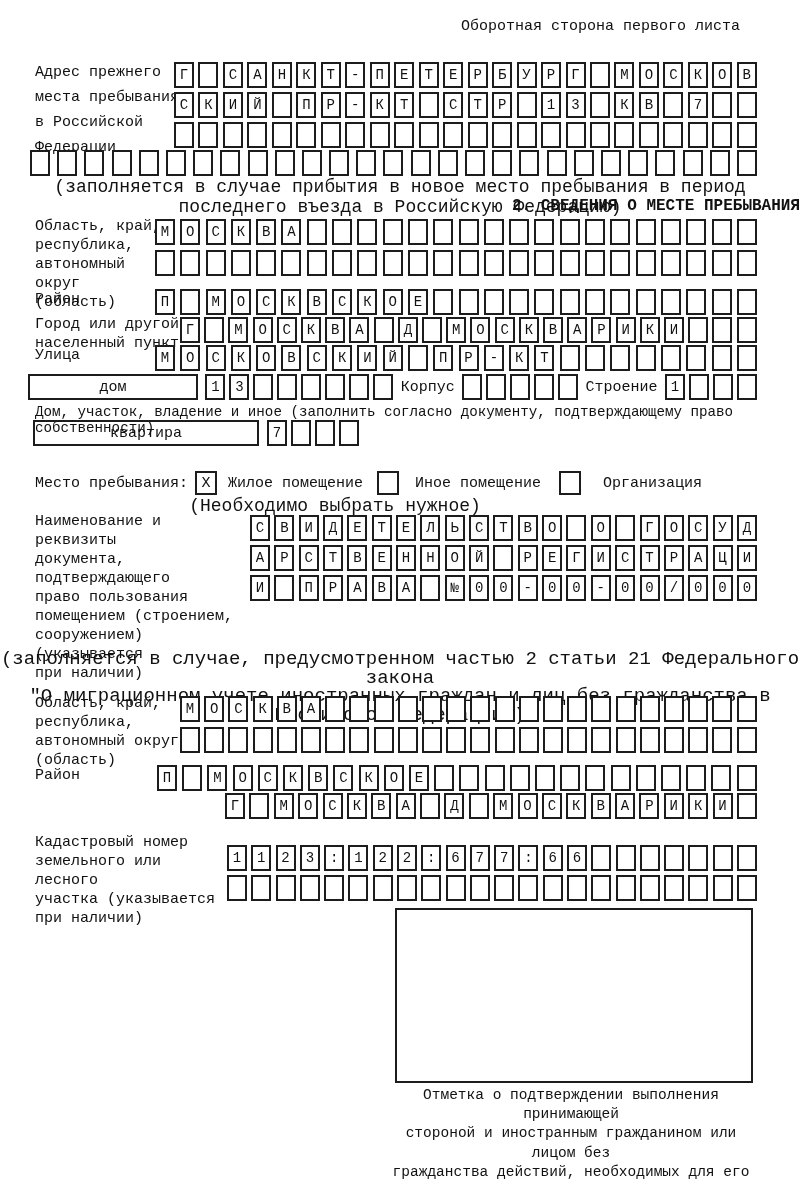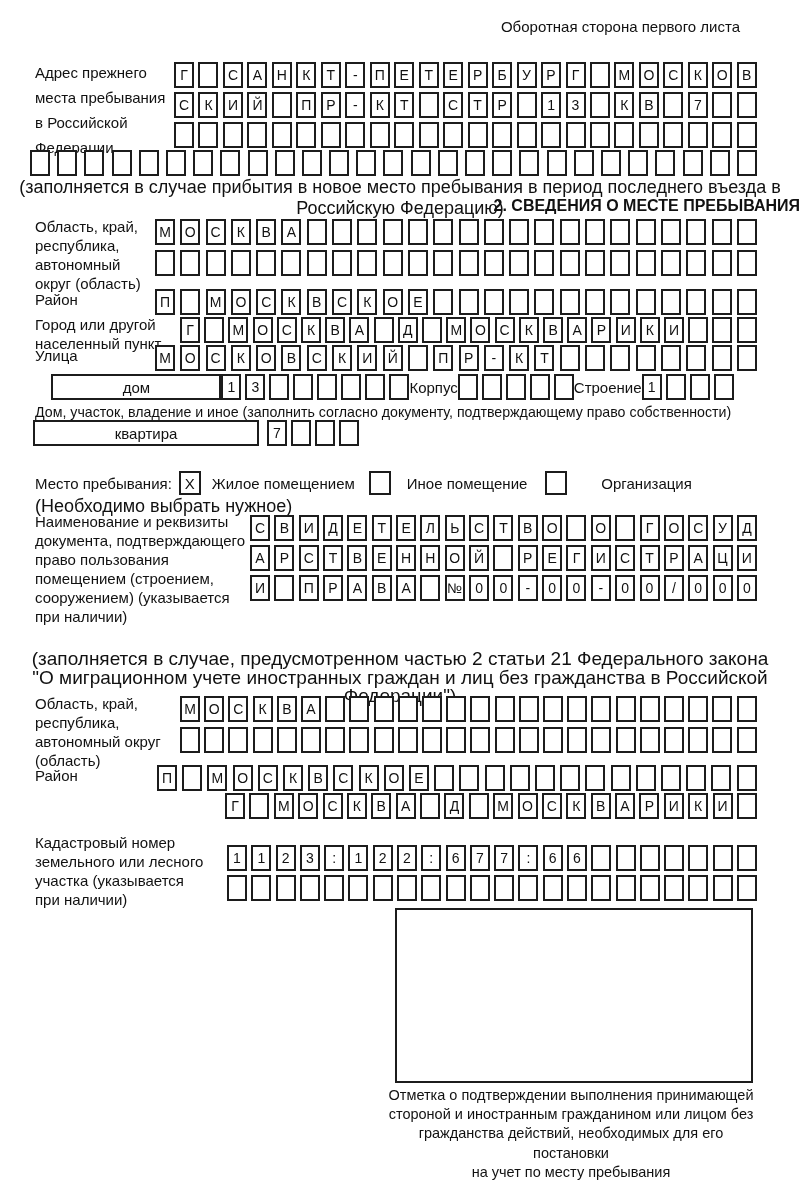--- a/index.html
+++ b/index.html
@@ -1,19 +1,19 @@
 <!DOCTYPE html>
 <html><head>
 <meta charset="utf-8">
 <style>
   html,body { margin:0; padding:0; background:#ffffff; }
   .page {
     position:relative; width:800px; height:1180px; margin:0 auto;
     background:#ffffff; color:#111;
-    font-family:Liberation Sans, sans-serif;
+    font-family:Liberation Mono, monospace;
     font-size:15px; overflow:hidden;
   }
   .abs { position:absolute; }
   .lbl { white-space:pre-line; line-height:19px; }
   .lbl-big { white-space:pre-line; line-height:25px; }
   .cells { position:absolute; display:flex; justify-content:space-between; }
   .cellgroup { display:flex; gap:4px; }
   .cell {
     width:20px; height:26px; box-sizing:border-box;
     border:2px solid #1c1c1c; background:#fff;
@@ -293,21 +293,21 @@
       <div class="cell"></div>
       <div class="cell"></div>
       <div class="cell"></div>
       <div class="cell"></div>
       <div class="cell"></div>
       <div class="cell"></div>
       <div class="cell"></div>
       <div class="cell"></div>
     </div>
 
-  <div class="abs flexrow" style="left:28px;top:374px;width:729px;justify-content:center">
+  <div class="abs flexrow" style="left:28px;top:374px;width:729px;justify-content:space-between">
     <div class="widebox" style="width:170px">дом</div>
     <div class="cellgroup">
         <div class="cell">1</div>
         <div class="cell">3</div>
         <div class="cell"></div>
         <div class="cell"></div>
         <div class="cell"></div>
         <div class="cell"></div>
         <div class="cell"></div>
         <div class="cell"></div>
@@ -336,27 +336,27 @@
         <div class="cell">7</div>
         <div class="cell"></div>
         <div class="cell"></div>
         <div class="cell"></div>
       </div>
   </div>
 
   <div class="abs flexrow" style="left:35px;top:471px">
     <span>Место пребывания:</span>
     <div class="checkbox" style="margin-left:7px">X</div>
-    <span style="margin-left:11px">Жилое помещением</span>
+    <span style="margin-left:11px">Жилое помещение</span>
     <div class="checkbox" style="margin-left:14px"></div>
     <span style="margin-left:16px">Иное помещение</span>
     <div class="checkbox" style="margin-left:18px"></div>
-    <span style="margin-left:34px">Организация</span>
+    <span style="margin-left:22px">Организация</span>
   </div>
-  <div class="abs note" style="left:35px;top:496px;width:600px;">(Необходимо выбрать нужное)</div>
+  <div class="abs note" style="left:35px;top:496px;width:600px;text-align:center">(Необходимо выбрать нужное)</div>
 
   <div class="abs lbl" style="left:35px;top:512px;width:215px">Наименование и реквизиты
 документа, подтверждающего
 право пользования
 помещением (строением,
 сооружением) (указывается
 при наличии)</div>
   <div class="cells" style="left:250px;top:515px;width:507px">
       <div class="cell">С</div>
       <div class="cell">В</div>

